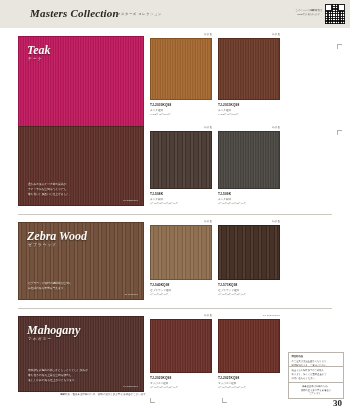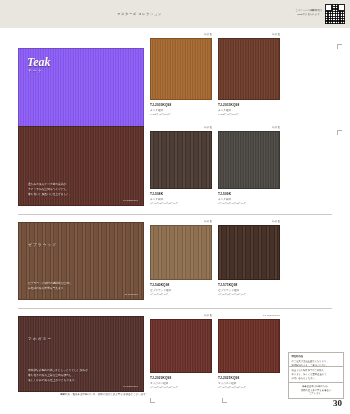--- a/index.html
+++ b/index.html
@@ -163,34 +163,35 @@
     position:absolute;left:60px;bottom:18px;
     font-size:2.5px;color:#4a443e;white-space:nowrap;
   }
 </style>
 </head>
 <body>
 
 <div class="page">
 
   <div class="header">
+    <div class="brand-title">Masters Collection</div>
     <div class="brand-sub">マスターズ コレクション</div>
     <div class="qr-note" style="white-space:pre-line;">このページの掲載商品は
 WEBでも見られます。</div>
     <div class="qr"></div>
   </div>
 
   <div class="crop" style="left:337px;top:44px;"></div>
   <div class="crop" style="left:337px;top:130px;"></div>
   <div class="crop b" style="left:150px;top:398px;"></div>
   <div class="crop b" style="left:222px;top:398px;"></div>
 
   <div class="section">
 
-    <div class="hero" style="left:18px;top:48px;width:126px;height:100px;background:#8b5cf6;">
+    <div class="hero" style="left:18px;top:36px;width:126px;height:100px;background:#be185d;">
       <div class="grain"></div>
       <div class="hero-name">Teak</div>
       <div class="hero-kana">チーク</div>
       <div class="hero-code">TJ-2030KQ98</div>
     </div>
 
     <div class="hero" style="left:18px;top:126px;width:126px;height:80px;background:#5d3028;">
       <div class="grain"></div>
       <div class="hero-desc" style="white-space:pre-line;">温かみのあるチーク材の質感が
 ナチュラルな空間をつくりだし、
@@ -237,20 +238,21 @@
       <div class="sw-kana" style="top:71px;">チーク板目</div>
       <div class="sw-spec" style="top:76px;">4尺×8尺/3尺×8尺/3尺×6尺</div>
     </div>
   </div>
 
   <div class="rule" style="top:214px;"></div>
 
   <div class="section">
     <div class="hero" style="left:18px;top:222px;width:126px;height:78px;background:#6e4b35;">
       <div class="grain wide"></div>
+      <div class="hero-name">Zebra Wood</div>
       <div class="hero-kana">ゼブラウッド</div>
       <div class="hero-desc" style="white-space:pre-line;">ゼブラウッド独特の縞模様が空間に
 存在感のある表情を与えます。</div>
       <div class="hero-code">TJ-540KQ98</div>
     </div>
 
     <div class="swatch-cell" style="left:150px;top:220px;width:62px;height:80px;">
       <div class="swatch-tag">特別色</div>
       <div class="swatch" style="width:62px;height:55px;background:#8a6a4a;">
         <div class="grain wide"></div>
@@ -269,20 +271,21 @@
       <div class="sw-kana" style="top:68px;">ゼブラウッド柾目</div>
       <div class="sw-spec" style="top:73px;">4尺×8尺/3尺×8尺/3尺×6尺</div>
     </div>
   </div>
 
   <div class="rule" style="top:308px;"></div>
 
   <div class="section">
     <div class="hero" style="left:18px;top:316px;width:126px;height:76px;background:#53302b;">
       <div class="grain"></div>
+      <div class="hero-name">Mahogany</div>
       <div class="hero-kana">マホガニー</div>
       <div class="hero-desc" style="white-space:pre-line;">伝統的な赤褐色の美しさとしっとりとした深みが
 落ち着きのある上質な空間を演出し、
 あたたかみのある仕上がりとなります。</div>
       <div class="hero-code">TJ-2020KQ98</div>
     </div>
 
     <div class="swatch-cell" style="left:150px;top:314px;width:62px;height:78px;">
       <div class="swatch-tag">特別色</div>
       <div class="swatch" style="width:62px;height:54px;background:#693029;">

